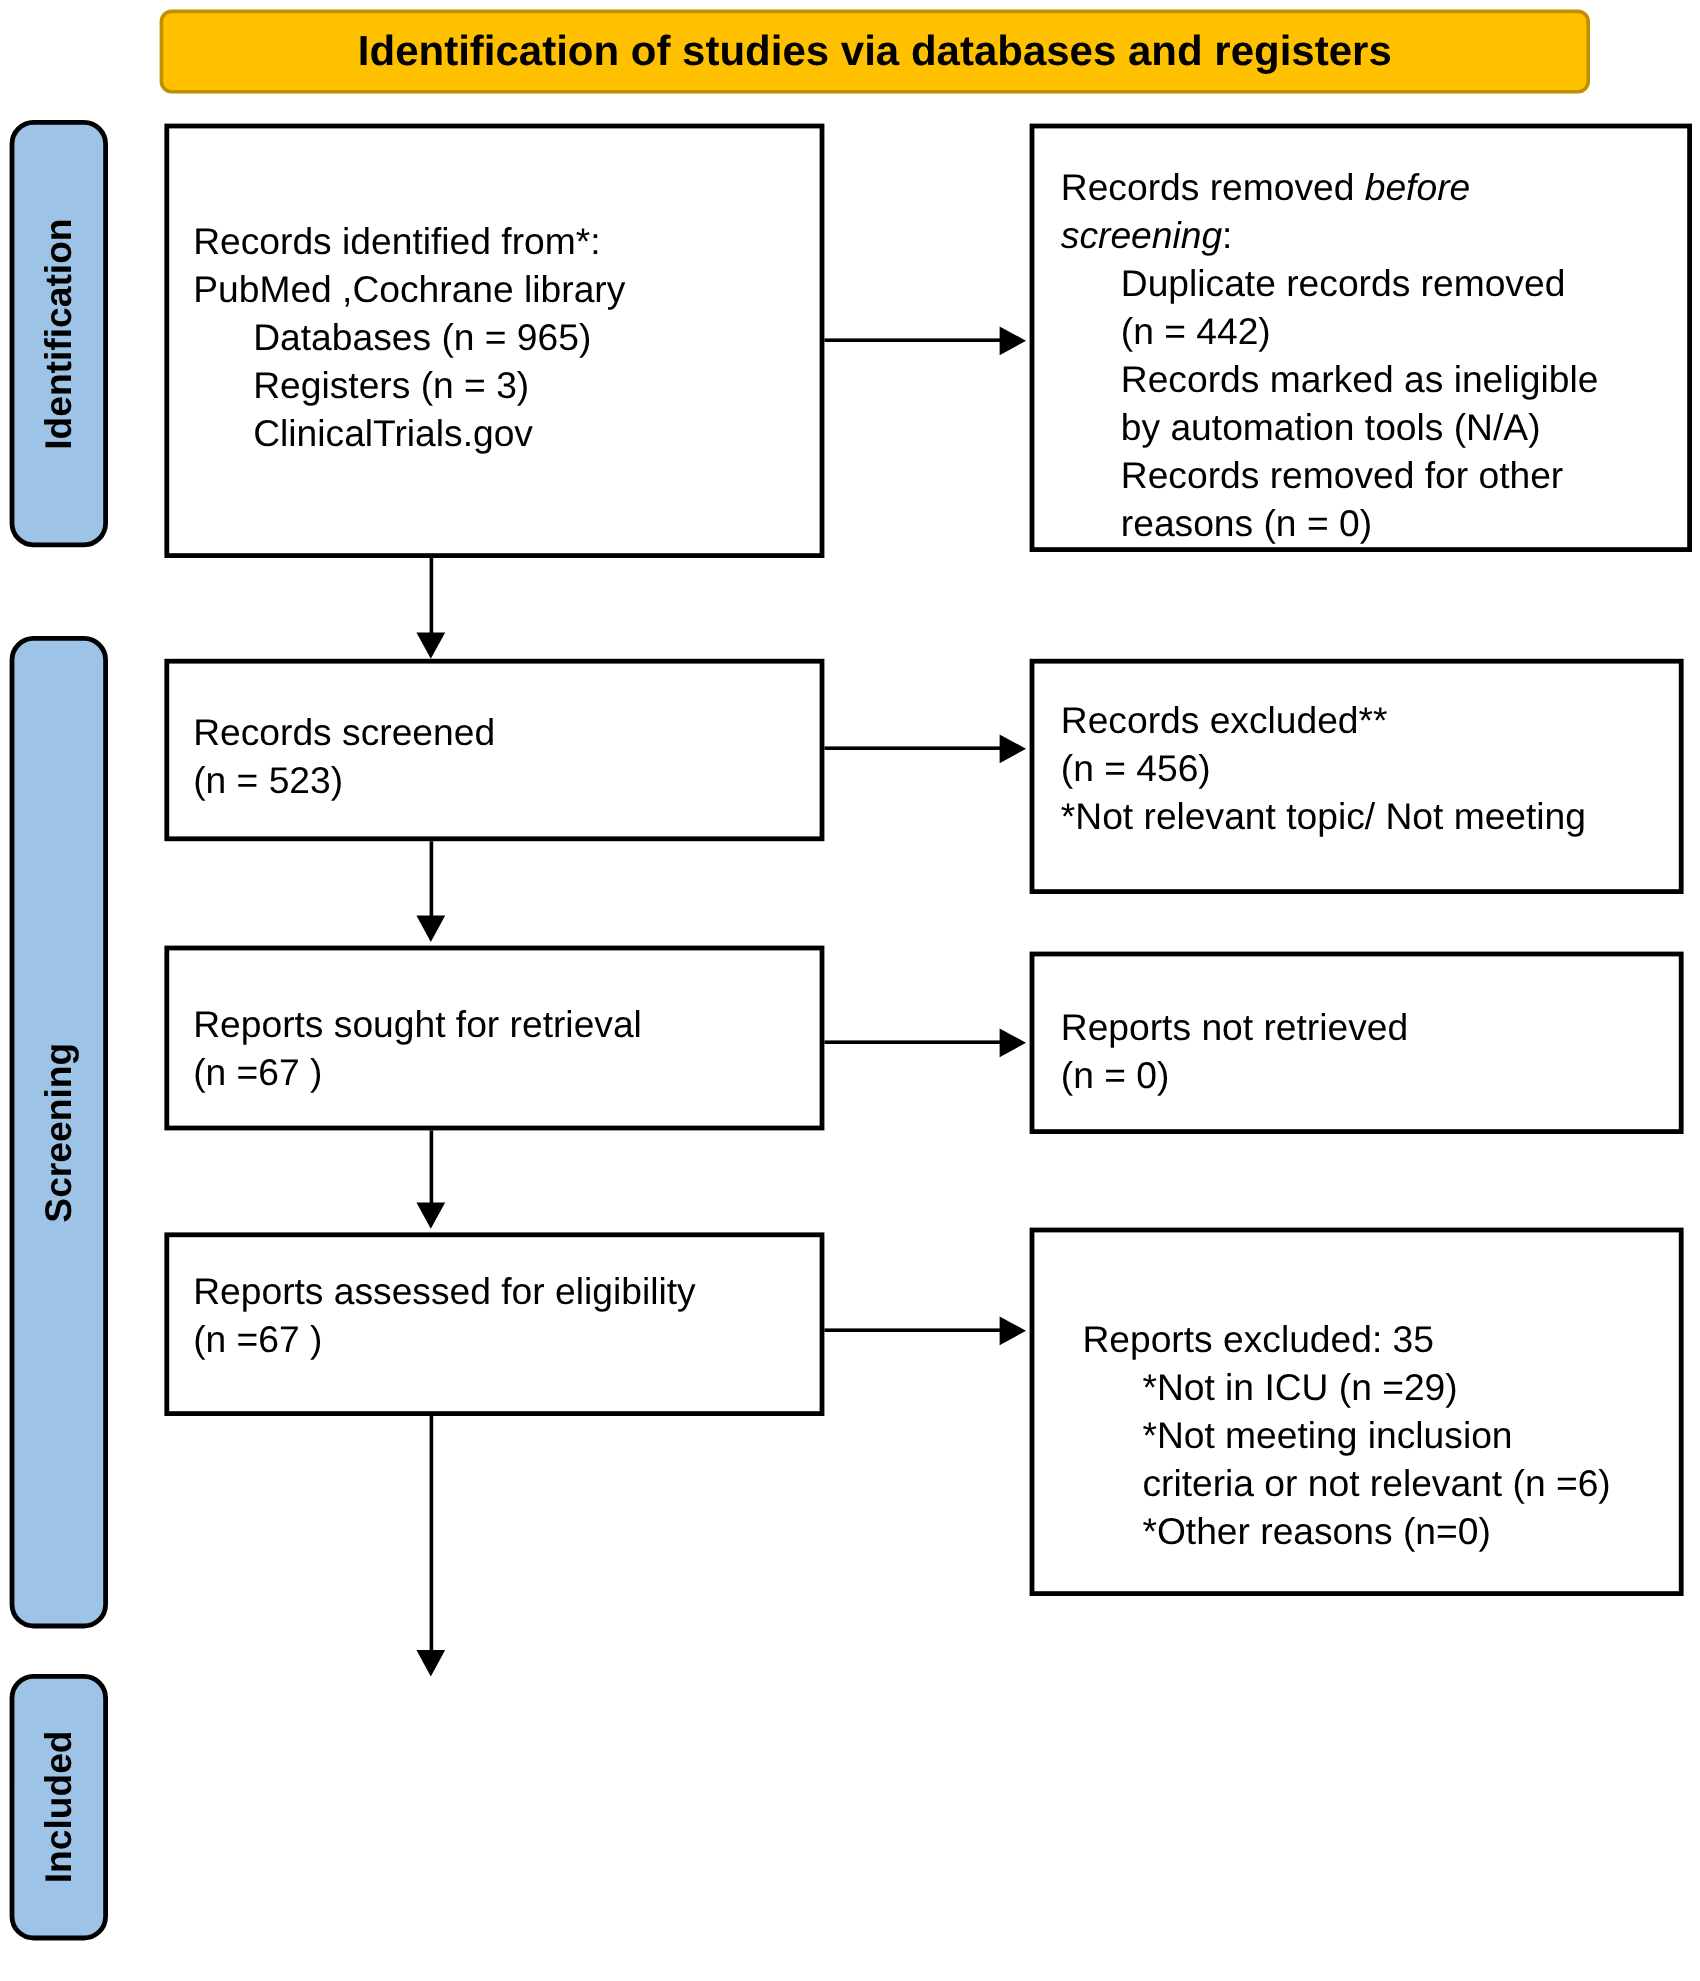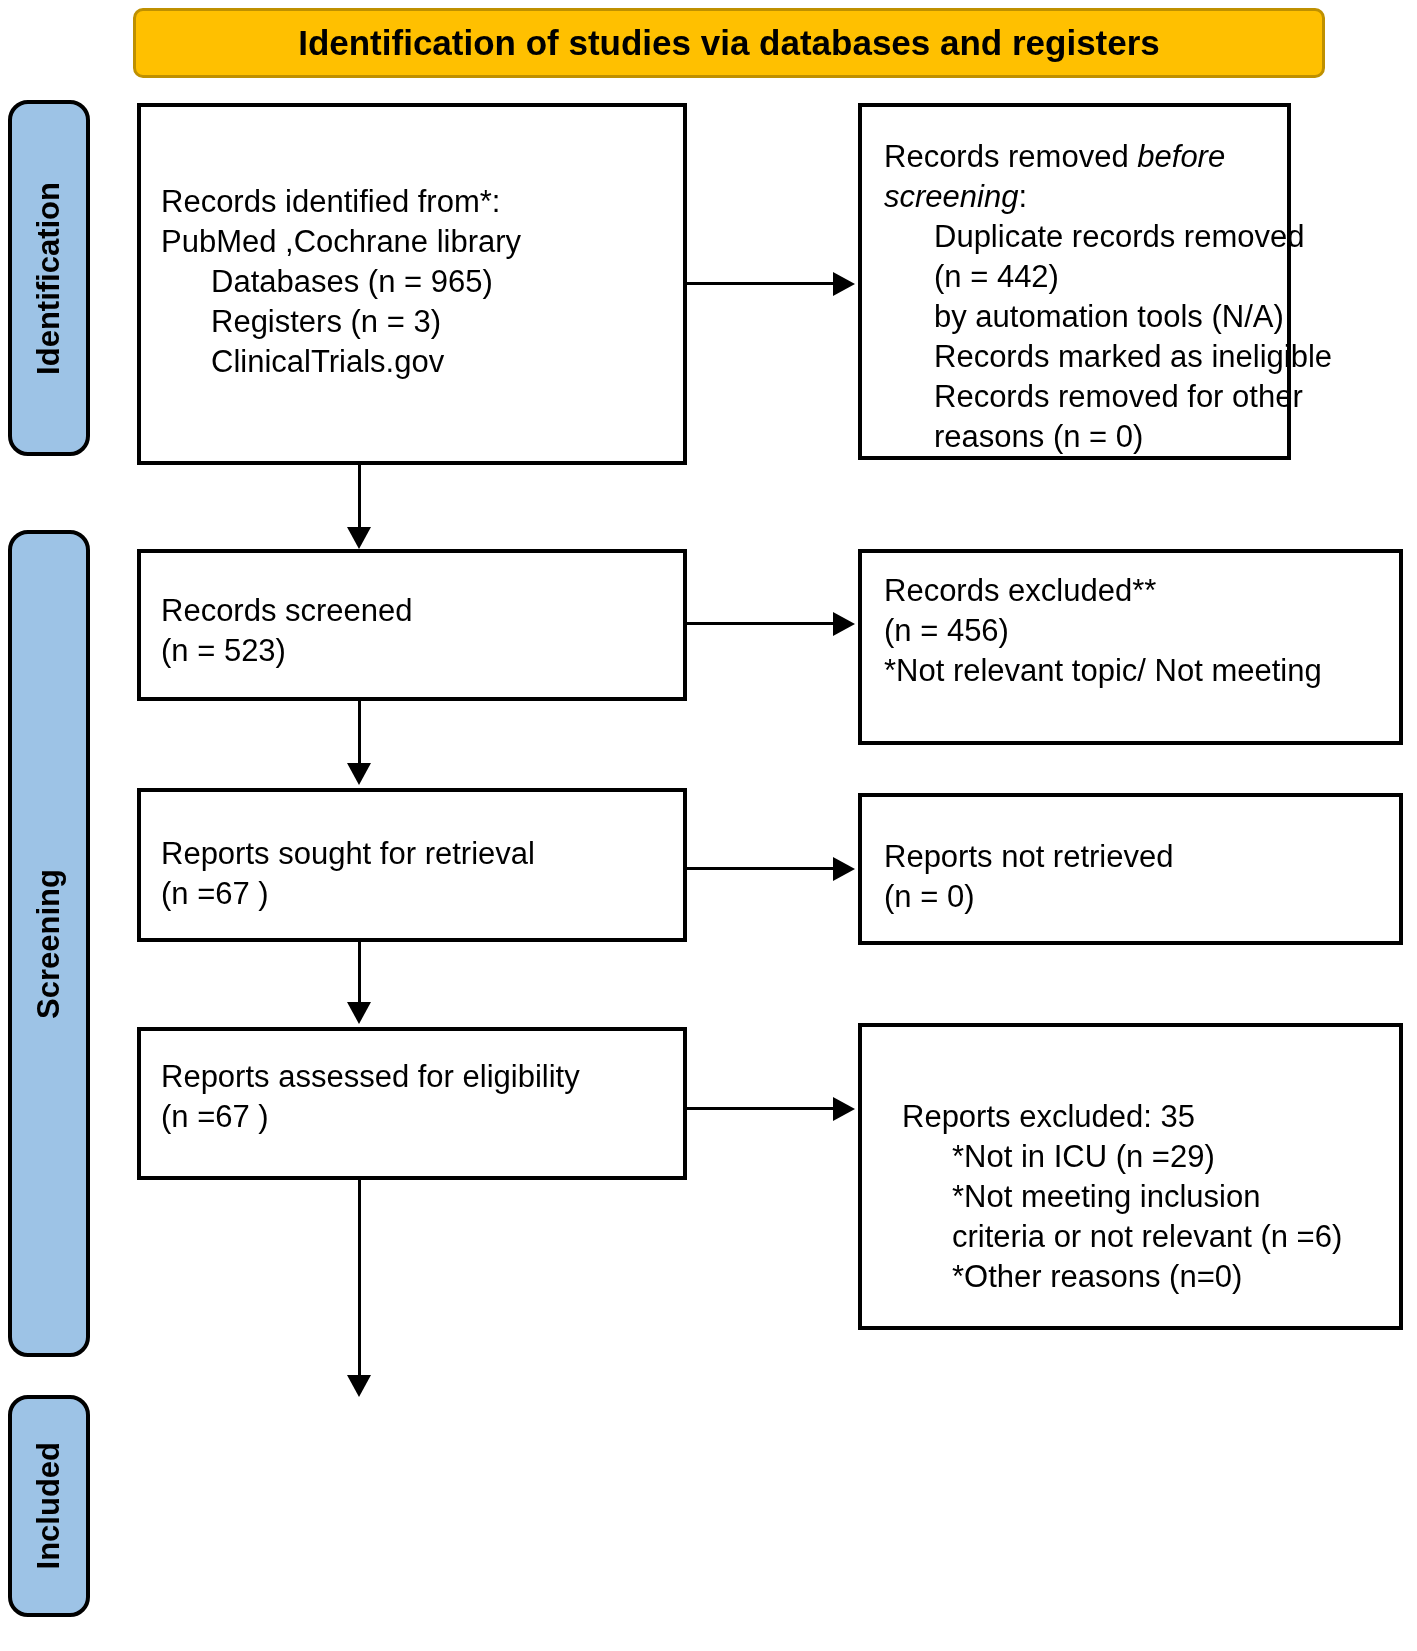--- a/index.html
+++ b/index.html
@@ -33,22 +33,22 @@
     position:absolute; background:#fff; border:4px solid #000; box-sizing:border-box;
     font-size:31px; line-height:40px;
   }
   .fbox .line { white-space:nowrap; }
   .ind  { padding-left:50px; }
   #b1 { left:137px; top:103px;  width:550px; height:362px; padding:75px 1px 0 20px; }
   #b2 { left:137px; top:549px;  width:550px; height:152px; padding:38px 10px 0 20px; }
   #b3 { left:137px; top:788px;  width:550px; height:154px; padding:42px 10px 0 20px; }
   #b4 { left:137px; top:1027px; width:550px; height:153px; padding:26px 10px 0 20px; }
   #b5 { left:131px; top:1400px; width:497px; height:244px; padding:32px 10px 0 20px; }
-  #r1 { left:858px; top:103px;  width:433px; height:357px; padding:30px 8px 0 22px; }
-  #r2 { left:858px; top:549px;  width:545px; height:196px; padding:18px 8px 0 22px; }
+  #r1 { left:858px; top:103px;  width:552px; height:357px; padding:30px 8px 0 22px; }
+  #r2 { left:858px; top:549px;  width:545px; height:196px; padding:28px 8px 0 22px; }
   #r3 { left:858px; top:793px;  width:545px; height:152px; padding:40px 8px 0 22px; }
   #r4 { left:858px; top:1023px; width:545px; height:307px; padding:70px 8px 0 40px; }
   
   .aline-v { position:absolute; width:3px; background:#000; }
   .ahead-v { position:absolute; width:0; height:0;
              border-left:12px solid transparent; border-right:12px solid transparent;
              border-top:22px solid #000; }
   .aline-h { position:absolute; height:3px; background:#000; }
   .ahead-h { position:absolute; width:0; height:0;
              border-top:12px solid transparent; border-bottom:12px solid transparent;
@@ -80,22 +80,22 @@
     <div class="line ind">Databases (n = 965)</div>
     <div class="line ind">Registers (n = 3)</div>
     <div class="line ind">ClinicalTrials.gov</div>
   </div>
 
   <div id="r1" class="fbox">
     <div class="line"><span>Records removed </span><em>before</em></div>
     <div class="line"><em>screening</em><span>:</span></div>
     <div class="line ind">Duplicate records removed</div>
     <div class="line ind">(n = 442)</div>
+    <div class="line ind">Records marked as ineligible</div>
     <div class="line ind">by automation tools (N/A)</div>
-    <div class="line ind">Records marked as ineligible</div>
     <div class="line ind">Records removed for other</div>
     <div class="line ind">reasons (n = 0)</div>
   </div>
 
   <div id="b2" class="fbox">
     <div class="line">Records screened</div>
     <div class="line">(n = 523)</div>
   </div>
 
   <div id="r2" class="fbox">

